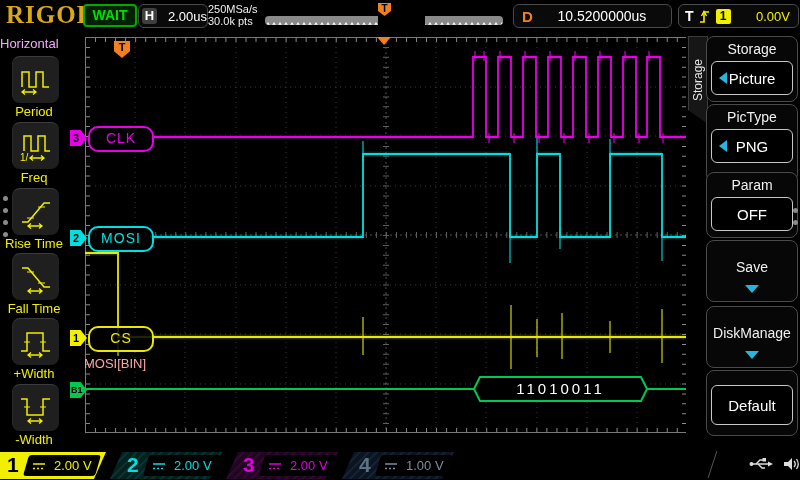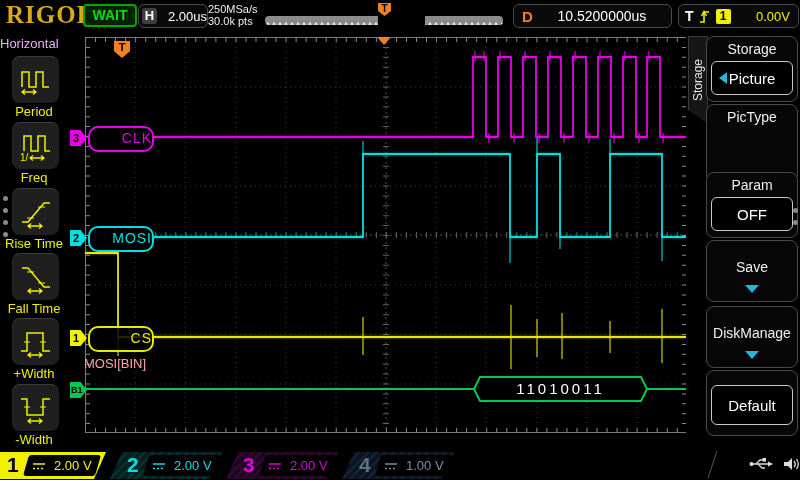--- a/index.html
+++ b/index.html
@@ -39,21 +39,21 @@
   #leftmenu .title{position:absolute;left:0;top:6px;width:70px;color:#f0abfc;font-size:13px;}
   .litem{position:absolute;left:12px;width:52px;}
   .libtn{width:46px;height:46px;background:#1f1f1f;border-radius:8px;border-top:1px solid #3c3c3c;
         border-left:1px solid #2a2a2a;display:flex;align-items:center;justify-content:center;}
   .lilab{width:60px;margin-left:-8px;text-align:center;color:#f0f000;font-size:13px;margin-top:1px;}
   .pagedot{position:absolute;left:3px;width:5px;height:5px;border-radius:50%;background:#8a8a8a;}
 
   
   #plot{left:85px;top:37px;width:602px;height:396px;}
   .tracebox{position:absolute;width:62px;height:22px;border:2px solid;border-radius:10px;background:rgba(0,0,0,.85);
-        text-align:right;line-height:21px;font-size:14px;letter-spacing:1px;}
+        text-align:center;line-height:21px;font-size:14px;letter-spacing:1px;}
   .chtag{position:absolute;width:17px;height:16px;color:#000;font-weight:bold;font-size:11px;text-align:left;
         line-height:16px;padding-left:3px;box-sizing:border-box;
         clip-path:polygon(0 0,62% 0,100% 50%,62% 100%,0 100%);}
   #topTmark{left:114px;top:41px;width:16px;height:17px;background:#f08020;color:#000;font-size:11px;
         font-weight:bold;text-align:center;line-height:13px;
         clip-path:polygon(0 0,100% 0,100% 60%,50% 100%,0 60%);}
   #ctrmark{left:377px;top:37px;width:0;height:0;border-left:7px solid transparent;
         border-right:7px solid transparent;border-top:8px solid #f08020;}
   #rightTmark{left:689px;top:330px;width:22px;height:15px;background:#f08020;color:#000;font-size:10px;
         font-weight:bold;text-align:center;line-height:15px;padding-left:4px;box-sizing:border-box;
@@ -290,20 +290,24 @@
     <div class="rsec" style="top:6px;height:66px">
       <div class="title">Storage</div>
       <div class="rbtn">
         <div class="tri-left"></div>
         <div class="val">Picture</div>
       </div>
     </div>
 
     <div class="rsec" style="top:74px;height:78px">
       <div class="title">PicType</div>
+      <div class="rbtn">
+        <div class="tri-left"></div>
+        <div class="val">PNG</div>
+      </div>
     </div>
 
     <div class="rsec" style="top:142px;height:66px">
       <div class="title">Param</div>
       <div class="rbtn">
         <div class="val">OFF</div>
       </div>
     </div>
 
     <div class="rsec" style="top:210px;height:62px">

